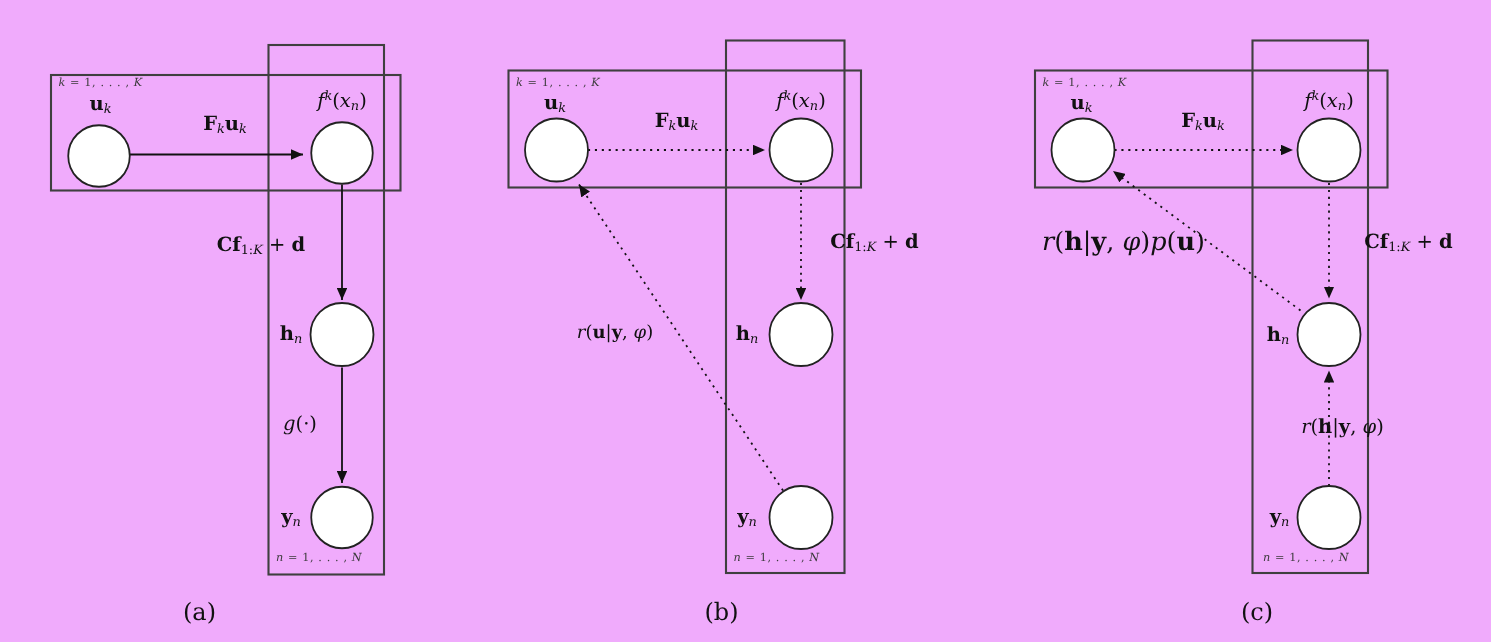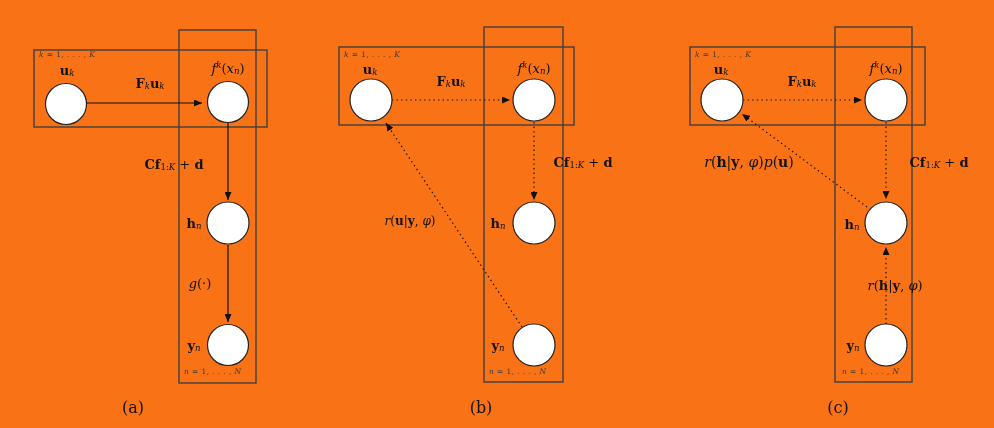--- a/index.html
+++ b/index.html
@@ -1,20 +1,20 @@
 <!DOCTYPE html>
 <html><head>
 <meta charset="utf-8">
 <style>
   html,body{margin:0;padding:0;background:#ffffff;}
   *{box-sizing:border-box;}
   .canvas{
     position:relative;
     width:994px;height:428px;
-    background:#f97316;
+    background:#f0abfc;
     font-family:"DejaVu Serif", serif;
     color:#111;
     overflow:hidden;
   }
   .canvas svg{position:absolute;left:0;top:0;}
   .lbl{
     position:absolute;
     transform:translate(-50%,-50%);
     white-space:nowrap;
     line-height:1;
@@ -97,21 +97,21 @@
   <div class="lbl" style="left:410px;top:221px;font-size:12px"><span class="i">r</span><span>(</span><span class="b">u</span><span>|</span><span class="b">y</span><span>, </span><span class="i">φ</span><span>)</span></div>
   <div class="lbl" style="left:498px;top:223px;font-size:13px"><span class="b">h</span><sub class="i">n</sub></div>
   <div class="lbl" style="left:498px;top:345px;font-size:13px"><span class="b">y</span><sub class="i">n</sub></div>
   <div class="lbl tl" style="left:489px;top:368px;font-size:7.5px"><span class="i">n</span><span> = 1, . . . , </span><span class="i">N</span></div>
   <div class="lbl cap" style="left:481px;top:408px">(b)</div>
 
   <div class="lbl tl" style="left:695px;top:51px;font-size:7.5px"><span class="i">k</span><span> = 1, . . . , </span><span class="i">K</span></div>
   <div class="lbl" style="left:721px;top:69px;font-size:13px"><span class="b">u</span><sub class="i">k</sub></div>
   <div class="lbl" style="left:802px;top:81px;font-size:13px"><span class="b">F</span><sub class="i">k</sub><span class="b">u</span><sub class="i">k</sub></div>
   <div class="lbl" style="left:886px;top:68px;font-size:13px"><span class="i">f</span><sup class="i">k</sup><span>(</span><span class="i">x</span><sub class="i">n</sub><span>)</span></div>
-  <div class="lbl" style="left:749px;top:162px;font-size:14px"><span class="i">r</span><span>(</span><span class="b">h</span><span>|</span><span class="b">y</span><span>, </span><span class="i">φ</span><span>)</span><span class="i">p</span><span>(</span><span class="b">u</span><span>)</span></div>
+  <div class="lbl" style="left:749px;top:162px;font-size:17px"><span class="i">r</span><span>(</span><span class="b">h</span><span>|</span><span class="b">y</span><span>, </span><span class="i">φ</span><span>)</span><span class="i">p</span><span>(</span><span class="b">u</span><span>)</span></div>
   <div class="lbl" style="left:939px;top:162px;font-size:13px"><span class="b">Cf</span><sub>1:</sub><sub class="i">K</sub><span> + </span><span class="b">d</span></div>
   <div class="lbl" style="left:852px;top:224px;font-size:13px"><span class="b">h</span><sub class="i">n</sub></div>
   <div class="lbl" style="left:895px;top:285px;font-size:13px"><span class="i">r</span><span>(</span><span class="b">h</span><span>|</span><span class="b">y</span><span>, </span><span class="i">φ</span><span>)</span></div>
   <div class="lbl" style="left:853px;top:345px;font-size:13px"><span class="b">y</span><sub class="i">n</sub></div>
   <div class="lbl tl" style="left:842px;top:368px;font-size:7.5px"><span class="i">n</span><span> = 1, . . . , </span><span class="i">N</span></div>
   <div class="lbl cap" style="left:838px;top:408px">(c)</div>
 
 </div>
 
 </body></html>

